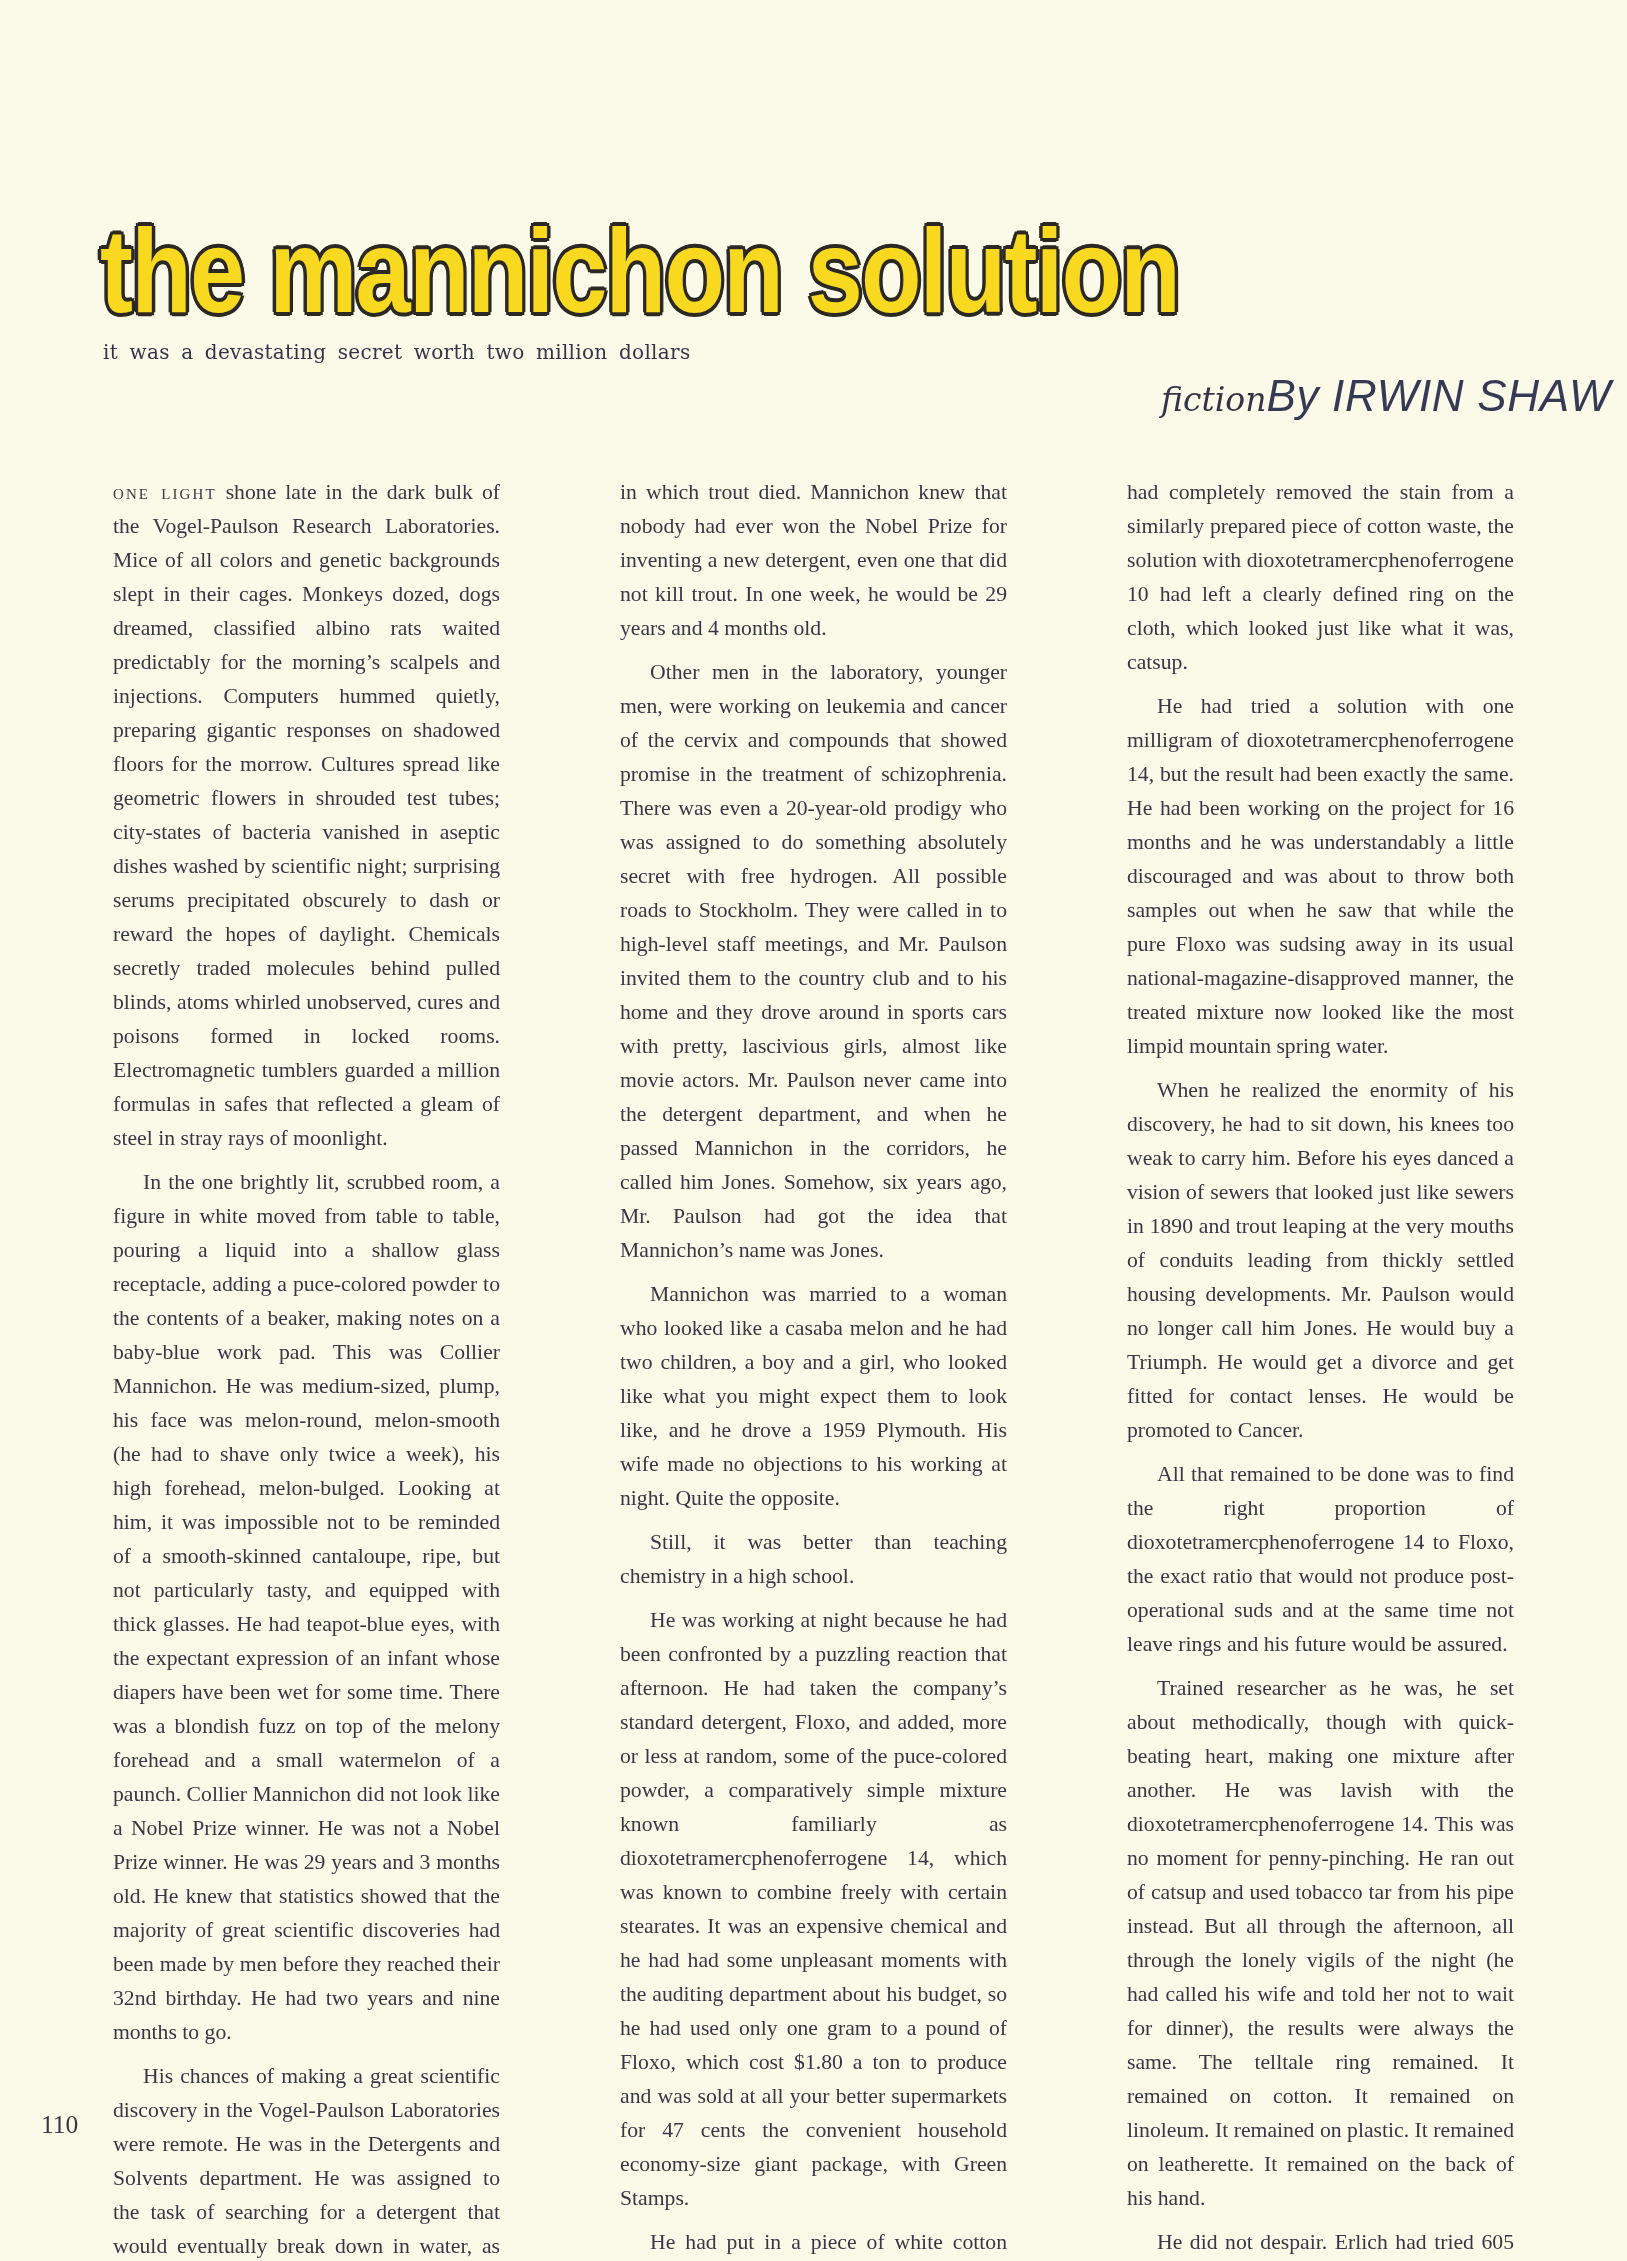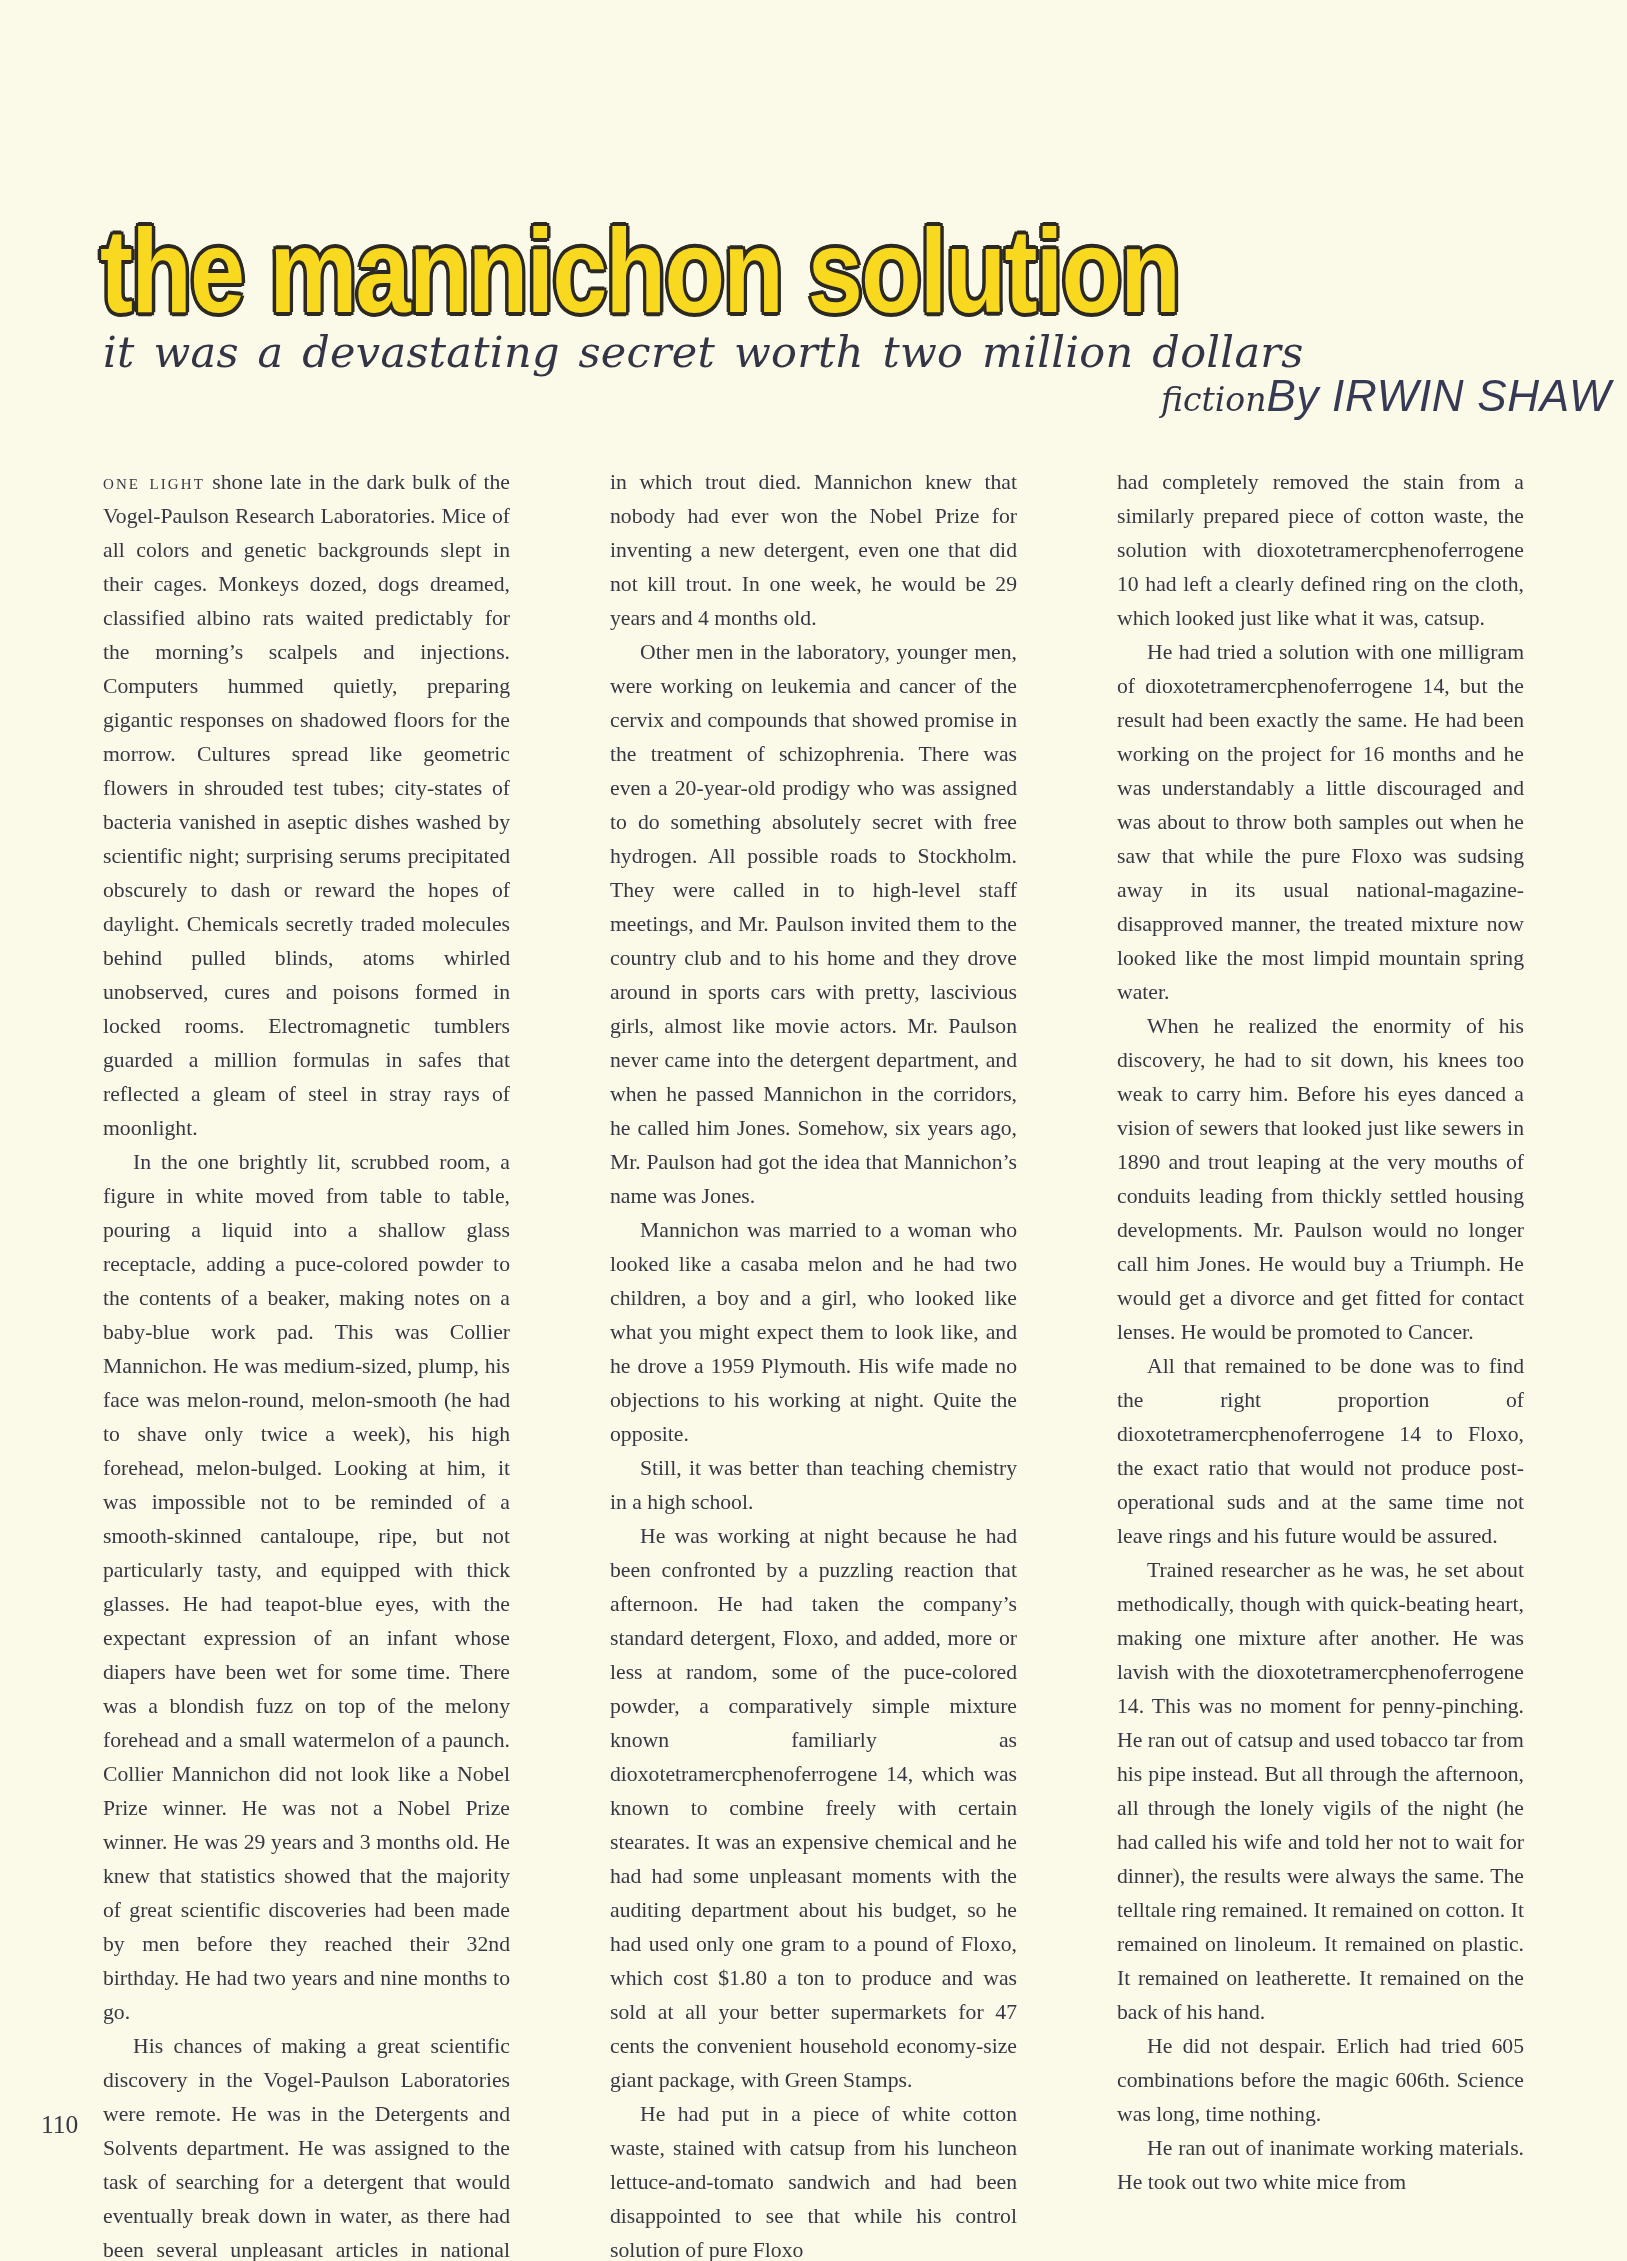--- a/index.html
+++ b/index.html
@@ -44,22 +44,21 @@
       2.8px 2.8px 0 var(--title-outline),
      -2.8px 2.8px 0 var(--title-outline),
       2.8px -2.8px 0 var(--title-outline),
      -2.8px -2.8px 0 var(--title-outline);
   }
   .deck{
     position:absolute;
     left:103px;
     top:327px;
     font-family:"DejaVu Serif","Liberation Serif",serif;
-    font-style:italic;
-    font-size:43px;
+    font-size:20px;
     line-height:50px;
     letter-spacing:0.3px;
     word-spacing:4.8px;
     color:var(--deck-ink);
     white-space:nowrap;
   }
   .byline{
     position:absolute;
     left:1161px;
     top:371px;
@@ -86,21 +85,21 @@
   .columns{
     position:absolute;
     left:103px;
     top:465px;
     width:1421px;
     display:flex;
     gap:100px;
   }
   .col{width:407px;}
   .col p{
-    margin:0;
+    margin:10px;
     font-size:21.7px;
     line-height:34px;
     text-align:justify;
     hyphens:auto;
     -webkit-hyphens:auto;
     color:var(--ink);
   }
   .col p.indent{text-indent:30px;}
   .lead-caps{
     font-variant:small-caps;

